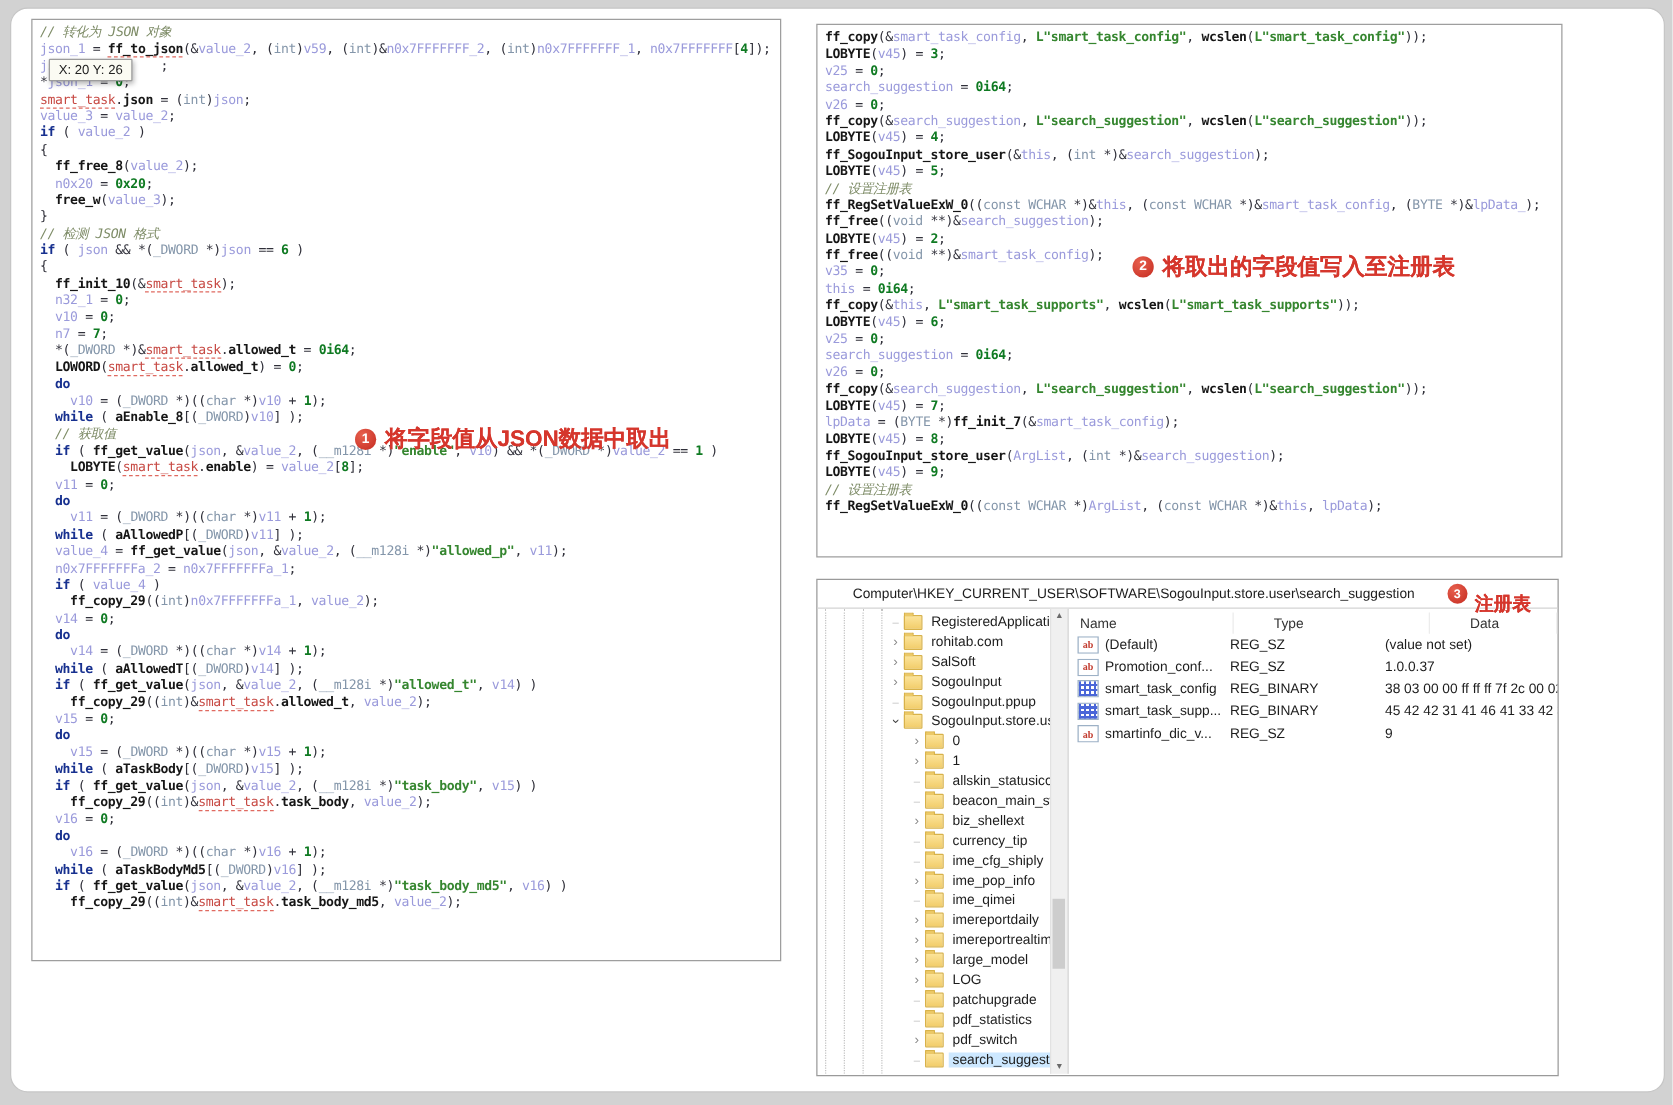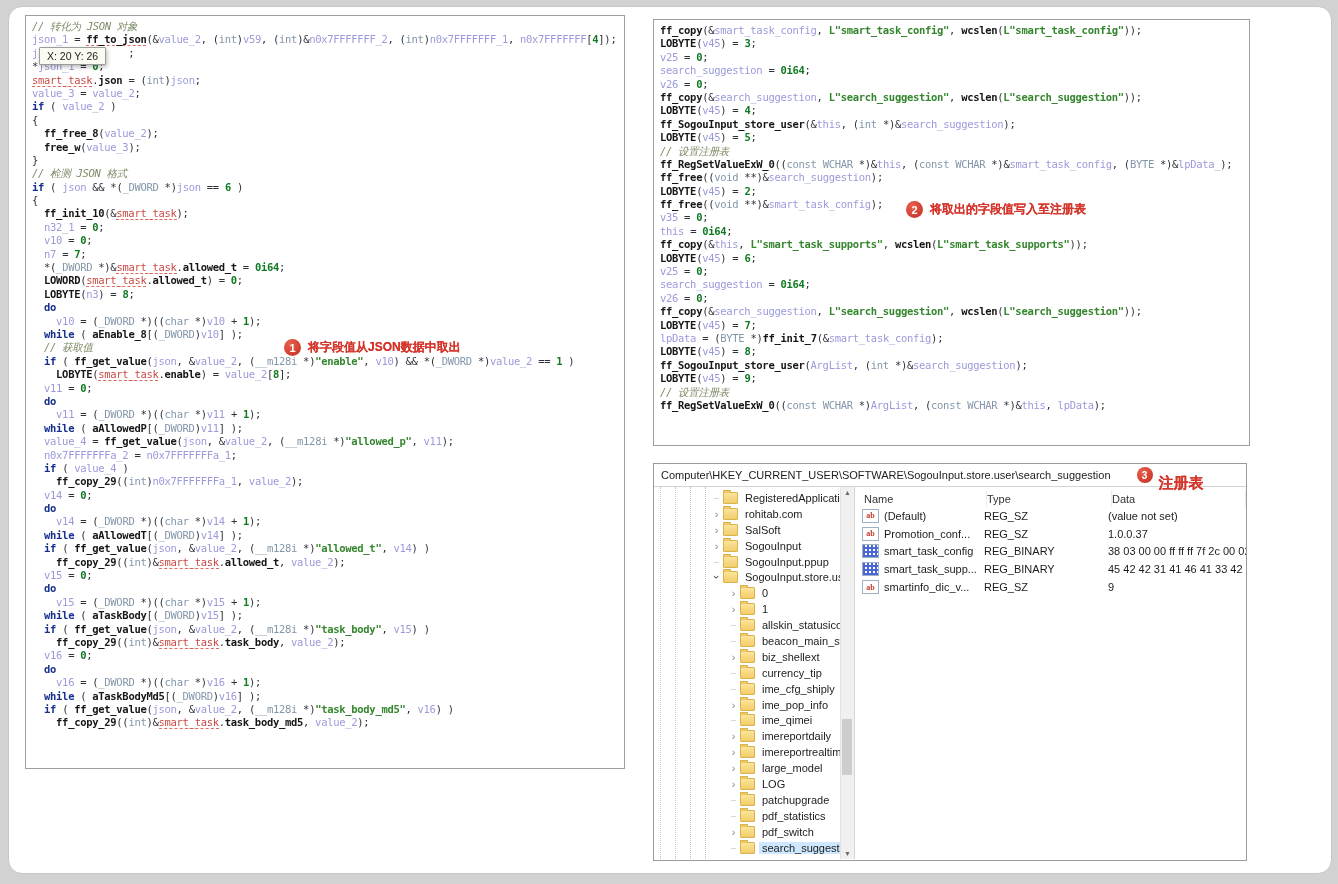--- a/index.html
+++ b/index.html
@@ -30,54 +30,54 @@
   
   .tooltip{position:absolute;left:30px;top:40px;z-index:9;background:#fbfbf3;border:1px solid #9c9c9c;
            box-shadow:1px 2px 4px rgba(0,0,0,.28);padding:2px 7px;font-size:10.5px;color:#222;
            border-radius:1px;white-space:nowrap;}
 
   
   .note{position:absolute;display:flex;align-items:center;gap:7px;z-index:8;}
   .badge{width:17px;height:17px;border-radius:50%;flex:0 0 17px;
          background:radial-gradient(circle at 35% 30%, #e7604e, #c52b20);
          color:#fff;font-size:11px;font-weight:bold;display:flex;align-items:center;justify-content:center;}
-  .note-text{color:#d5362c;font-weight:bold;font-size:12px;white-space:nowrap;
+  .note-text{color:#d5362c;font-weight:bold;font-size:18px;white-space:nowrap;
              text-shadow:0 0 .4px #d5362c;}
   #note1{left:275px;top:332px;}
   #note2{left:897px;top:194px;}
   .note-inline{display:flex;align-items:center;gap:6px;margin-left:26px;}
   .note-inline .badge{width:16px;height:16px;flex-basis:16px;font-size:10px;}
   .note-inline .note-text{font-size:15px;margin-top:16px;}
 
   
   .reg{position:absolute;left:644px;top:456px;width:592px;height:396px;background:#fff;
        border:1px solid #9a9a9a;font-size:11px;color:#1c1c1c;}
   .reg-address{height:22px;border-bottom:1px solid #d4d4d4;display:flex;align-items:center;
-               padding-left:7px;white-space:nowrap;}
+               padding-left:7px;white-space:nowrap;justify-content:center;}
   .reg-body{display:flex;height:372px;}
   .reg-tree{width:186px;position:relative;overflow:hidden;padding-top:3px;}
   .guide{position:absolute;top:0;bottom:0;border-left:1px dotted #c4c4c4;}
   .trow{height:15.9px;display:flex;align-items:center;position:relative;}
   .chev{width:13px;flex:0 0 13px;color:#8a8a8a;font-size:11px;line-height:10px;text-align:center;}
   .chev.down{transform:rotate(90deg);color:#444;}
   .chev.dash{color:#c2c2c2;font-size:9px;}
   .folder{width:13px;height:10px;flex:0 0 13px;position:relative;margin-right:4px;
           background:linear-gradient(#fce49a,#f2cd6b);border:1px solid #d8b24a;border-radius:1px;}
   .folder::before{content:"";position:absolute;left:-1px;top:-3px;width:6px;height:2px;
                   background:#ecc967;border:1px solid #d8b24a;border-bottom:none;border-radius:1px 1px 0 0;}
   .tlabel{padding:0 3px;white-space:nowrap;}
   .trow.sel .tlabel{background:#cde8ff;}
   .reg-scroll{width:13px;flex:0 0 13px;background:#f0f0f0;border-left:1px solid #e2e2e2;
               border-right:1px solid #d6d6d6;position:relative;}
   .reg-scroll .arr{position:absolute;left:0;width:100%;text-align:center;color:#6a6a6a;font-size:7px;}
   .reg-scroll .arr.up{top:2px;} .reg-scroll .arr.dn{bottom:2px;}
   .reg-scroll .thumb{position:absolute;left:1px;width:10px;top:232px;height:56px;background:#cdcdcd;}
   .reg-list{flex:1;padding-top:3px;overflow:hidden;}
   .lrow{height:17.8px;display:flex;align-items:center;}
-  .lrow.hdr{height:17px;color:#333;}
+  .lrow.hdr{height:17px;color:#333;gap:32px;}
   .cell{white-space:nowrap;overflow:hidden;}
   .cell.name{width:122px;display:flex;align-items:center;padding-left:7px;}
   .cell.type{width:124px;}
   .cell.data{flex:1;padding-right:4px;}
   .hdr .cell{border-right:1px solid #ececec;height:100%;display:flex;align-items:center;}
   .hdr .cell.name{padding-left:9px;}
   .ic{width:15px;height:12px;flex:0 0 15px;margin-right:5px;border:1px solid #9db1c6;
       background:#fff;display:flex;align-items:center;justify-content:center;
       font-size:8px;font-weight:bold;color:#c23b2e;font-family:"Liberation Serif",serif;}
   .ic-bin{background-image:repeating-linear-gradient(0deg,#4a66d8 0 2px,rgba(255,255,255,0) 2px 4px),
@@ -91,32 +91,32 @@
   <section class="code-panel" id="leftCode">
       <div class="cl"><span class="c">// 转化为 JSON 对象</span></div>
       <div class="cl"><span class="v">json_1</span><span class="p"> </span><span class="p">=</span><span class="p"> </span><span class="f u">ff_to_json</span><span class="p">(</span><span class="p">&amp;</span><span class="v">value_2</span><span class="p">,</span><span class="p"> </span><span class="p">(</span><span class="t">int</span><span class="p">)</span><span class="v">v59</span><span class="p">,</span><span class="p"> </span><span class="p">(</span><span class="t">int</span><span class="p">)</span><span class="p">&amp;</span><span class="v">n0x7FFFFFFF_2</span><span class="p">,</span><span class="p"> </span><span class="p">(</span><span class="t">int</span><span class="p">)</span><span class="v">n0x7FFFFFFF_1</span><span class="p">,</span><span class="p"> </span><span class="v">n0x7FFFFFFF</span><span class="p">[</span><span class="n">4</span><span class="p">]</span><span class="p">)</span><span class="p">;</span></div>
       <div class="cl"><span class="v">jso</span><span class="p">             </span><span class="p">;</span></div>
       <div class="cl"><span class="p">*</span><span class="v">json_1</span><span class="p"> </span><span class="p">=</span><span class="p"> </span><span class="n">0</span><span class="p">;</span></div>
       <div class="cl"><span class="g">smart_task</span><span class="p">.</span><span class="d">json</span><span class="p"> </span><span class="p">=</span><span class="p"> </span><span class="p">(</span><span class="t">int</span><span class="p">)</span><span class="v">json</span><span class="p">;</span></div>
       <div class="cl"><span class="v">value_3</span><span class="p"> </span><span class="p">=</span><span class="p"> </span><span class="v">value_2</span><span class="p">;</span></div>
       <div class="cl"><span class="k">if</span><span class="p"> </span><span class="p">(</span><span class="p"> </span><span class="v">value_2</span><span class="p"> </span><span class="p">)</span></div>
       <div class="cl"><span class="p">{</span></div>
       <div class="cl"><span class="p">  </span><span class="f">ff_free_8</span><span class="p">(</span><span class="v">value_2</span><span class="p">)</span><span class="p">;</span></div>
+      <div class="cl"><span class="p">  </span><span class="v">n0x20</span><span class="p"> </span><span class="p">=</span><span class="p"> </span><span class="n">0x20</span><span class="p">;</span></div>
       <div class="cl"><span class="p">  </span><span class="f">free_w</span><span class="p">(</span><span class="v">value_3</span><span class="p">)</span><span class="p">;</span></div>
       <div class="cl"><span class="p">}</span></div>
       <div class="cl"><span class="c">// 检测 JSON 格式</span></div>
       <div class="cl"><span class="k">if</span><span class="p"> </span><span class="p">(</span><span class="p"> </span><span class="v">json</span><span class="p"> </span><span class="p">&amp;</span><span class="p">&amp;</span><span class="p"> </span><span class="p">*</span><span class="p">(</span><span class="t">_DWORD</span><span class="p"> </span><span class="p">*</span><span class="p">)</span><span class="v">json</span><span class="p"> </span><span class="p">=</span><span class="p">=</span><span class="p"> </span><span class="n">6</span><span class="p"> </span><span class="p">)</span></div>
       <div class="cl"><span class="p">{</span></div>
       <div class="cl"><span class="p">  </span><span class="f">ff_init_10</span><span class="p">(</span><span class="p">&amp;</span><span class="g">smart_task</span><span class="p">)</span><span class="p">;</span></div>
       <div class="cl"><span class="p">  </span><span class="v">n32_1</span><span class="p"> </span><span class="p">=</span><span class="p"> </span><span class="n">0</span><span class="p">;</span></div>
       <div class="cl"><span class="p">  </span><span class="v">v10</span><span class="p"> </span><span class="p">=</span><span class="p"> </span><span class="n">0</span><span class="p">;</span></div>
       <div class="cl"><span class="p">  </span><span class="v">n7</span><span class="p"> </span><span class="p">=</span><span class="p"> </span><span class="n">7</span><span class="p">;</span></div>
       <div class="cl"><span class="p">  </span><span class="p">*</span><span class="p">(</span><span class="t">_DWORD</span><span class="p"> </span><span class="p">*</span><span class="p">)</span><span class="p">&amp;</span><span class="g">smart_task</span><span class="p">.</span><span class="d">allowed_t</span><span class="p"> </span><span class="p">=</span><span class="p"> </span><span class="n">0i64</span><span class="p">;</span></div>
       <div class="cl"><span class="p">  </span><span class="f">LOWORD</span><span class="p">(</span><span class="g">smart_task</span><span class="p">.</span><span class="d">allowed_t</span><span class="p">)</span><span class="p"> </span><span class="p">=</span><span class="p"> </span><span class="n">0</span><span class="p">;</span></div>
-      <div class="cl"><span class="p">  </span><span class="f">LOBYTE</span><span class="p">(</span><span class="v">n3</span><span class="p">)</span><span class="p"> </span><span class="p">=</span><span class="p"> </span><span class="n">8</span><span class="p">;</span></div>
       <div class="cl"><span class="p">  </span><span class="k">do</span></div>
       <div class="cl"><span class="p">    </span><span class="v">v10</span><span class="p"> </span><span class="p">=</span><span class="p"> </span><span class="p">(</span><span class="t">_DWORD</span><span class="p"> </span><span class="p">*</span><span class="p">)</span><span class="p">(</span><span class="p">(</span><span class="t">char</span><span class="p"> </span><span class="p">*</span><span class="p">)</span><span class="v">v10</span><span class="p"> </span><span class="p">+</span><span class="p"> </span><span class="n">1</span><span class="p">)</span><span class="p">;</span></div>
       <div class="cl"><span class="p">  </span><span class="k">while</span><span class="p"> </span><span class="p">(</span><span class="p"> </span><span class="f">aEnable_8</span><span class="p">[</span><span class="p">(</span><span class="t">_DWORD</span><span class="p">)</span><span class="v">v10</span><span class="p">]</span><span class="p"> </span><span class="p">)</span><span class="p">;</span></div>
       <div class="cl"><span class="c">  // 获取值</span></div>
       <div class="cl"><span class="p">  </span><span class="k">if</span><span class="p"> </span><span class="p">(</span><span class="p"> </span><span class="f">ff_get_value</span><span class="p">(</span><span class="v">json</span><span class="p">,</span><span class="p"> </span><span class="p">&amp;</span><span class="v">value_2</span><span class="p">,</span><span class="p"> </span><span class="p">(</span><span class="t">__m128i</span><span class="p"> </span><span class="p">*</span><span class="p">)</span><span class="s">"enable"</span><span class="p">,</span><span class="p"> </span><span class="v">v10</span><span class="p">)</span><span class="p"> </span><span class="p">&amp;</span><span class="p">&amp;</span><span class="p"> </span><span class="p">*</span><span class="p">(</span><span class="t">_DWORD</span><span class="p"> </span><span class="p">*</span><span class="p">)</span><span class="v">value_2</span><span class="p"> </span><span class="p">=</span><span class="p">=</span><span class="p"> </span><span class="n">1</span><span class="p"> </span><span class="p">)</span></div>
       <div class="cl"><span class="p">    </span><span class="f">LOBYTE</span><span class="p">(</span><span class="g">smart_task</span><span class="p">.</span><span class="d">enable</span><span class="p">)</span><span class="p"> </span><span class="p">=</span><span class="p"> </span><span class="v">value_2</span><span class="p">[</span><span class="n">8</span><span class="p">]</span><span class="p">;</span></div>
       <div class="cl"><span class="p">  </span><span class="v">v11</span><span class="p"> </span><span class="p">=</span><span class="p"> </span><span class="n">0</span><span class="p">;</span></div>
       <div class="cl"><span class="p">  </span><span class="k">do</span></div>
       <div class="cl"><span class="p">    </span><span class="v">v11</span><span class="p"> </span><span class="p">=</span><span class="p"> </span><span class="p">(</span><span class="t">_DWORD</span><span class="p"> </span><span class="p">*</span><span class="p">)</span><span class="p">(</span><span class="p">(</span><span class="t">char</span><span class="p"> </span><span class="p">*</span><span class="p">)</span><span class="v">v11</span><span class="p"> </span><span class="p">+</span><span class="p"> </span><span class="n">1</span><span class="p">)</span><span class="p">;</span></div>
       <div class="cl"><span class="p">  </span><span class="k">while</span><span class="p"> </span><span class="p">(</span><span class="p"> </span><span class="f">aAllowedP</span><span class="p">[</span><span class="p">(</span><span class="t">_DWORD</span><span class="p">)</span><span class="v">v11</span><span class="p">]</span><span class="p"> </span><span class="p">)</span><span class="p">;</span></div>

